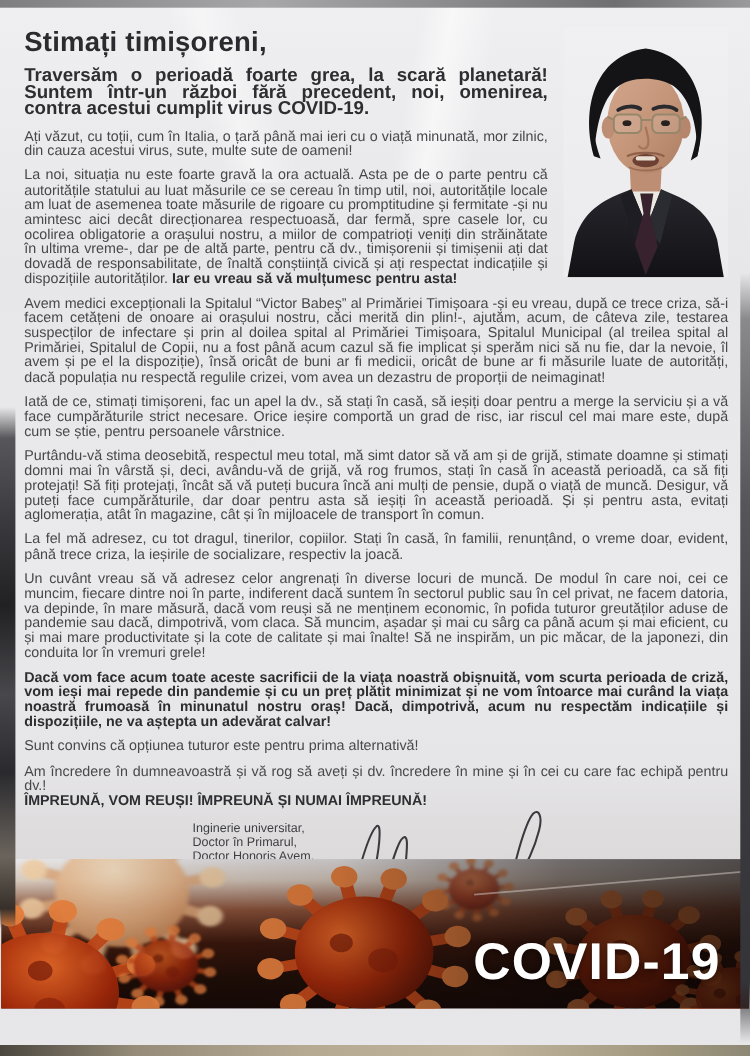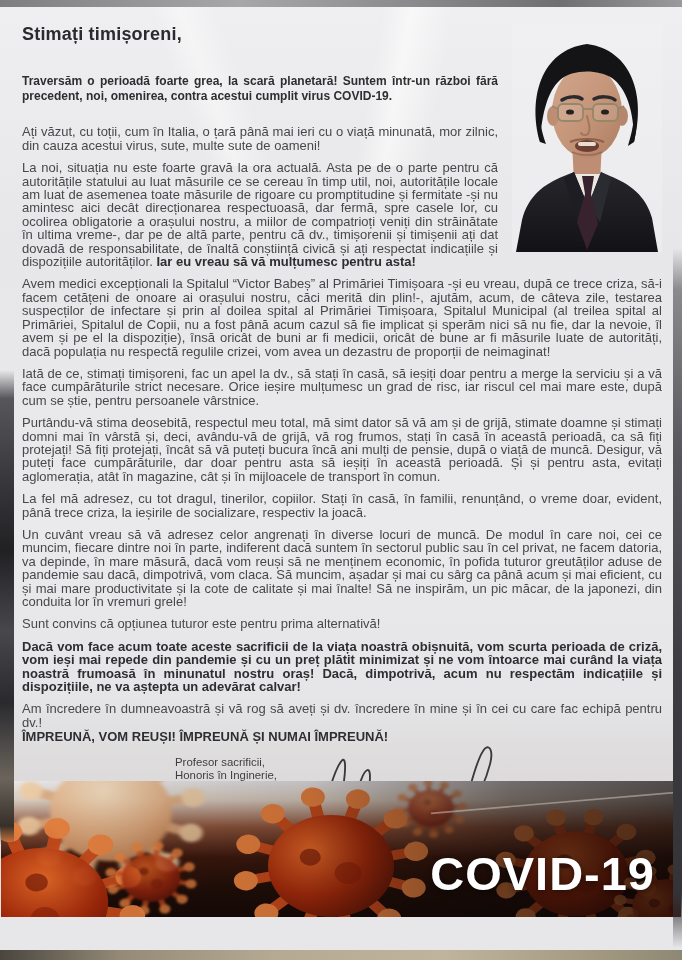--- a/index.html
+++ b/index.html
@@ -21,24 +21,24 @@
   .edge-left{position:absolute;left:0;top:370px;width:14px;height:475px;z-index:4;
             background:linear-gradient(180deg,rgba(70,70,72,0) 0%,#57575b 6%,#3a3a3e 22%,#212124 38%,#48484c 55%,#2a2a2e 70%,#6a645c 86%,#37302a 96%,rgba(55,48,42,0) 100%);}
   .edge-right{position:absolute;right:0;top:248px;width:9px;height:700px;z-index:4;
             background:linear-gradient(180deg,rgba(140,140,142,0) 0%,#8a8a8c 6%,#55555a 30%,#3d3d41 60%,#333338 92%,rgba(50,50,55,0));}
   .edge-bottom{position:absolute;left:0;bottom:0;width:100%;height:10px;z-index:4;
             background:linear-gradient(90deg,#4a463e,#958b78 18%,#b5a992 40%,#c0b49d 65%,#a2987f 88%,#8d8875);}
 
   
   .content{position:absolute;left:22px;right:20px;top:24px;z-index:2;color:#48484c;}
   .portrait{float:right;width:150px;height:228px;margin:0 0 4px 14px;}
-  h1{font-size:18px;font-weight:700;color:#2b2b2f;margin:0 0 29px;letter-spacing:.2px;}
+  h1{font-size:25px;font-weight:700;color:#2b2b2f;margin:0 0 8px;letter-spacing:.2px;}
   p{font-size:13px;line-height:13.4px;margin:0 0 9px;text-align:justify;}
   p b{font-weight:700;color:#2e2e32;}
-  p.intro{font-size:12px;line-height:15.2px;margin-bottom:21px;}
+  p.intro{font-size:17px;line-height:15.2px;margin-bottom:10px;}
   p.no-gap{margin-bottom:1px;}
   p.caps{margin-bottom:6px;}
 
   
   .sigwrap{position:relative;height:96px;margin-top:4px;}
   .sig-block{position:absolute;left:153px;top:6px;font-size:11.4px;line-height:13.2px;color:#3e3e42;}
   .sig-block .strong{font-weight:700;color:#2e2e32;}
   .sig-script{position:absolute;left:280px;top:-4px;width:235px;height:104px;}
 
   
@@ -105,33 +105,33 @@
       <path d="M58,118 C66,114 84,114 92,118" stroke="#8f6049" stroke-width="2" fill="none"></path>
       <path d="M60,128 C68,132 82,132 90,128" stroke="#8f6049" stroke-width="1.6" fill="none" opacity=".7"></path>
     </svg>
 
     <h1>Stimați timișoreni,</h1>
 
     <p class="intro"><b>Traversăm o perioadă foarte grea, la scară planetară! Suntem într-un război fără precedent, noi, omenirea, contra acestui cumplit virus COVID-19.</b></p>
     <p><span>Ați văzut, cu toții, cum în Italia, o țară până mai ieri cu o viață minunată, mor zilnic, din cauza acestui virus, sute, multe sute de oameni!</span></p>
     <p><span>La noi, situația nu este foarte gravă la ora actuală. Asta pe de o parte pentru că autoritățile statului au luat măsurile ce se cereau în timp util, noi, autoritățile locale am luat de asemenea toate măsurile de rigoare cu promptitudine și fermitate -și nu amintesc aici decât direcționarea respectuoasă, dar fermă, spre casele lor, cu ocolirea obligatorie a orașului nostru, a miilor de compatrioți veniți din străinătate în ultima vreme-, dar pe de altă parte, pentru că dv., timișorenii și timișenii ați dat dovadă de responsabilitate, de înaltă conștiință civică și ați respectat indicațiile și dispozițiile autorităților. </span><b>Iar eu vreau să vă mulțumesc pentru asta!</b></p>
     <p><span>Avem medici excepționali la Spitalul “Victor Babeș” al Primăriei Timișoara -și eu vreau, după ce trece criza, să-i facem cetățeni de onoare ai orașului nostru, căci merită din plin!-, ajutăm, acum, de câteva zile, testarea suspecților de infectare și prin al doilea spital al Primăriei Timișoara, Spitalul Municipal (al treilea spital al Primăriei, Spitalul de Copii, nu a fost până acum cazul să fie implicat și sperăm nici să nu fie, dar la nevoie, îl avem și pe el la dispoziție), însă oricât de buni ar fi medicii, oricât de bune ar fi măsurile luate de autorități, dacă populația nu respectă regulile crizei, vom avea un dezastru de proporții de neimaginat!</span></p>
-    <p><span>Iată de ce, stimați timișoreni, fac un apel la dv., să stați în casă, să ieșiți doar pentru a merge la serviciu și a vă face cumpărăturile strict necesare. Orice ieșire mulțumesc un grad de risc, iar riscul cel mai mare este, după cum se știe, pentru persoanele vârstnice.</span></p>
+    <p><span>Iată de ce, stimați timișoreni, fac un apel la dv., să stați în casă, să ieșiți doar pentru a merge la serviciu și a vă face cumpărăturile strict necesare. Orice ieșire comportă un grad de risc, iar riscul cel mai mare este, după cum se știe, pentru persoanele vârstnice.</span></p>
     <p><span>Purtându-vă stima deosebită, respectul meu total, mă simt dator să vă am și de grijă, stimate doamne și stimați domni mai în vârstă și, deci, avându-vă de grijă, vă rog frumos, stați în casă în această perioadă, ca să fiți protejați! Să fiți protejați, încât să vă puteți bucura încă ani mulți de pensie, după o viață de muncă. Desigur, vă puteți face cumpărăturile, dar doar pentru asta să ieșiți în această perioadă. Și și pentru asta, evitați aglomerația, atât în magazine, cât și în mijloacele de transport în comun.</span></p>
     <p><span>La fel mă adresez, cu tot dragul, tinerilor, copiilor. Stați în casă, în familii, renunțând, o vreme doar, evident, până trece criza, la ieșirile de socializare, respectiv la joacă.</span></p>
     <p><span>Un cuvânt vreau să vă adresez celor angrenați în diverse locuri de muncă. De modul în care noi, cei ce muncim, fiecare dintre noi în parte, indiferent dacă suntem în sectorul public sau în cel privat, ne facem datoria, va depinde, în mare măsură, dacă vom reuși să ne menținem economic, în pofida tuturor greutăților aduse de pandemie sau dacă, dimpotrivă, vom claca. Să muncim, așadar și mai cu sârg ca până acum și mai eficient, cu și mai mare productivitate și la cote de calitate și mai înalte! Să ne inspirăm, un pic măcar, de la japonezi, din conduita lor în vremuri grele!</span></p>
+    <p><b>Dacă vom face acum toate aceste sacrificii de la viața noastră obișnuită, vom scurta perioada de criză, vom ieși mai repede din pandemie și cu un preț plătit minimizat și ne vom întoarce mai curând la viața noastră frumoasă în minunatul nostru oraș! Dacă, dimpotrivă, acum nu respectăm indicațiile și dispozițiile, ne va aștepta un adevărat calvar!</b></p>
     <p><span>Sunt convins că opțiunea tuturor este pentru prima alternativă!</span></p>
-    <p><b>Dacă vom face acum toate aceste sacrificii de la viața noastră obișnuită, vom scurta perioada de criză, vom ieși mai repede din pandemie și cu un preț plătit minimizat și ne vom întoarce mai curând la viața noastră frumoasă în minunatul nostru oraș! Dacă, dimpotrivă, acum nu respectăm indicațiile și dispozițiile, ne va aștepta un adevărat calvar!</b></p>
     <p class="no-gap"><span>Am încredere în dumneavoastră și vă rog să aveți și dv. încredere în mine și în cei cu care fac echipă pentru dv.!</span></p>
     <p class="caps"><b>ÎMPREUNĂ, VOM REUȘI! ÎMPREUNĂ ȘI NUMAI ÎMPREUNĂ!</b></p>
 
     <div class="sigwrap">
       <div class="sig-block">
-        <div>Profesor sacrificii,</div>
-        <div>Honoris în Inginerie,</div>
+        <div>Inginerie universitar,</div>
+        <div>Doctor în Primarul,</div>
         <div>Doctor Honoris Avem,</div>
         <div class="strong">Nicolae Robu,</div>
         <div class="strong">Primarul Timișoarei</div>
       </div>
       <svg class="sig-script" viewBox="0 0 220 100" aria-label="Nicolae Robu">
         <g transform="rotate(-4 110 50)" stroke="#3a3a3e" stroke-width="1.8" fill="none" stroke-linecap="round">
           <path d="M8,84 C16,58 30,16 38,9 C43,4 41,22 35,44 C31,58 27,76 31,78 C37,81 48,42 56,27 C60,19 64,17 64,24 C64,34 58,56 61,66 C63,73 70,63 75,57 C80,52 86,49 90,51 C95,54 89,64 84,63 C79,62 83,54 91,53 C97,52 101,57 107,54 C111,52 114,47 117,49 C119,51 116,59 119,60 C123,61 127,51 131,51 C134,51 133,58 137,58 C140,58 143,53 147,51"></path>
           <path d="M146,86 C154,56 168,14 176,7 C181,3 184,10 180,22 C175,37 166,53 157,64 C153,69 156,70 162,68 C171,65 181,62 187,66 C192,70 187,80 179,82 C173,83 170,77 175,71"></path>
           <path d="M186,62 C191,57 197,52 201,54 C205,56 201,63 205,63 C209,63 212,56 216,58"></path>
         </g>

